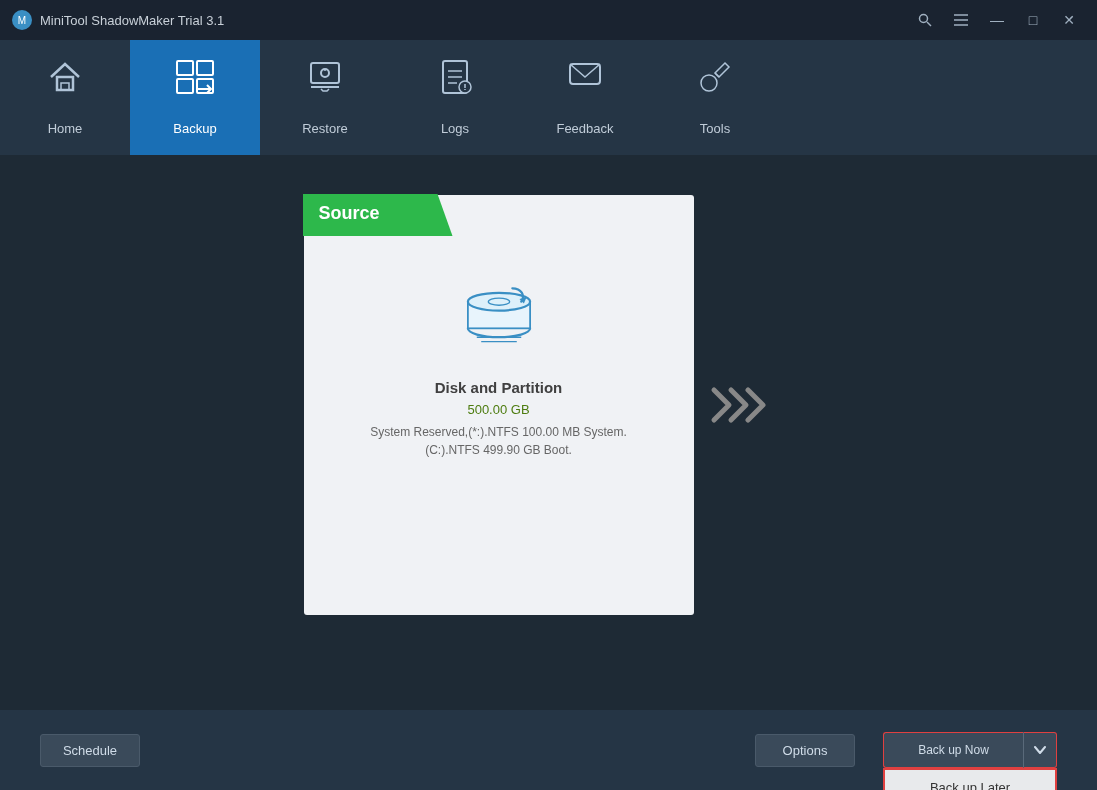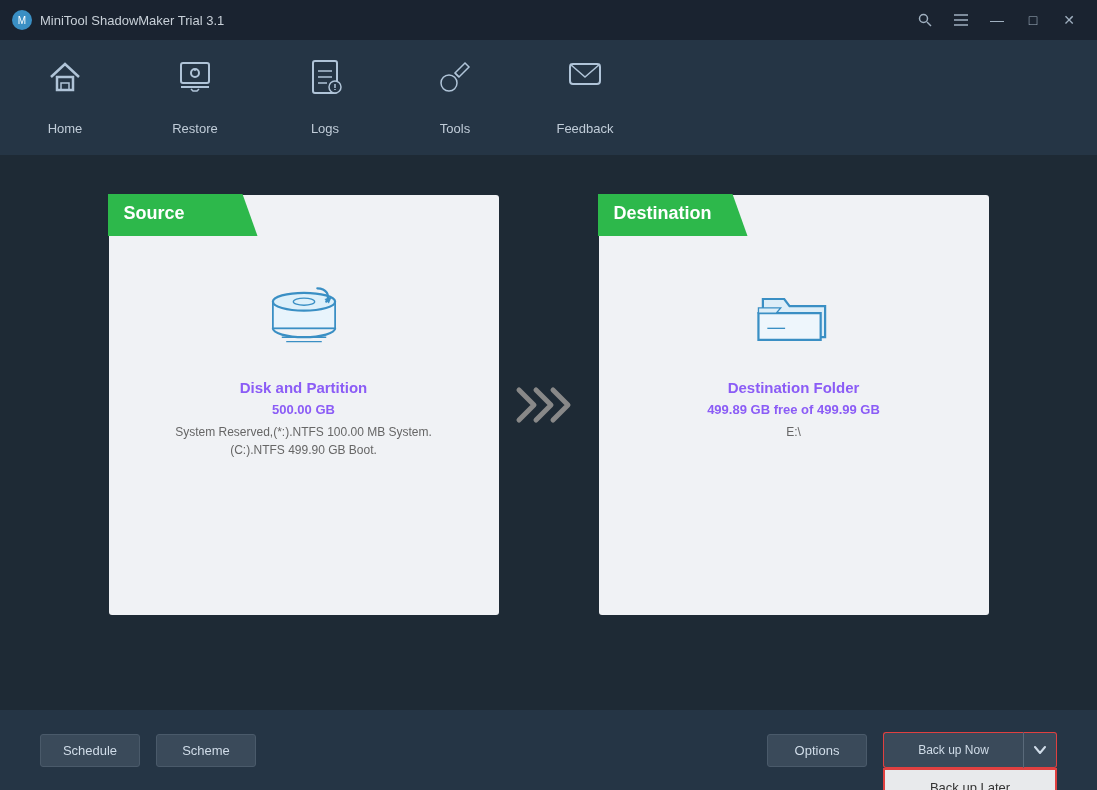--- a/index.html
+++ b/index.html
@@ -138,28 +138,27 @@
       justify-content: center;
     }
 
     .card-info {
       text-align: center;
       padding: 0 20px;
     }
     .card-title {
       font-weight: bold;
       font-size: 15px;
-      color: #8b5cf6;
+      color: #404040;
       margin-bottom: 6px;
     }
     .card-size {
       font-size: 13px;
-      color: #8b5cf6;
+      color: #4d7c0f;
       margin-bottom: 6px;
-      font-weight: bold;
     }
     .card-details {
       font-size: 12px;
       color: #666;
       line-height: 1.5;
       text-align: center;
     }
 
     .arrow-area {
       width: 100px;
@@ -203,21 +202,21 @@
       padding: 8px 12px;
       font-size: 13px;
       cursor: pointer;
       border-radius: 3px;
       min-width: 100px;
     }
 
     .bottom-right {
       display: flex;
       align-items: center;
-      gap: 16px;
+      gap: 28px;
     }
 
     .backup-now-group {
       display: flex;
       position: relative;
     }
 
     .btn-backup-now {
       background: #3a4a5a;
       color: #d0dce8;
@@ -303,20 +302,33 @@
     <div class="nav-icon">
       <svg width="36" height="36" viewBox="0 0 36 36" fill="none">
         <polyline points="4,18 18,5 32,18" stroke="#b0c4d8" stroke-width="2.5" fill="none"></polyline>
         <rect x="10" y="18" width="16" height="13" stroke="#b0c4d8" stroke-width="2.5" fill="none"></rect>
         <rect x="14" y="24" width="8" height="7" stroke="#b0c4d8" stroke-width="1.5" fill="none"></rect>
       </svg>
     </div>
     <span class="nav-label">Home</span>
   </div>
 
+  <div class="nav-item active">
+    <div class="nav-icon">
+      <svg width="40" height="36" viewBox="0 0 40 36" fill="none">
+        <rect x="2" y="2" width="16" height="14" rx="1" stroke="white" stroke-width="2" fill="none"></rect>
+        <rect x="22" y="2" width="16" height="14" rx="1" stroke="white" stroke-width="2" fill="none"></rect>
+        <rect x="2" y="20" width="16" height="14" rx="1" stroke="white" stroke-width="2" fill="none"></rect>
+        <rect x="22" y="20" width="16" height="14" rx="1" stroke="white" stroke-width="2" fill="none"></rect>
+        <path d="M32 26 L36 30 L32 34" stroke="white" stroke-width="2" fill="none"></path>
+        <path d="M22 30 L35 30" stroke="white" stroke-width="2"></path>
+      </svg>
+    </div>
+    <span class="nav-label">Backup</span>
+  </div>
 
 
   <div class="nav-item">
     <div class="nav-icon">
       <svg width="36" height="36" viewBox="0 0 36 36" fill="none">
         <rect x="4" y="4" width="28" height="20" rx="2" stroke="#b0c4d8" stroke-width="2" fill="none"></rect>
         <circle cx="18" cy="14" r="4" stroke="#b0c4d8" stroke-width="2" fill="none"></circle>
         <path d="M18 10 L18 12" stroke="#b0c4d8" stroke-width="1.5"></path>
         <line x1="4" y1="28" x2="32" y2="28" stroke="#b0c4d8" stroke-width="2"></line>
         <path d="M14 30 L16 32 L20 32 L22 30" stroke="#b0c4d8" stroke-width="1.5" fill="none"></path>
@@ -337,36 +349,36 @@
         <line x1="28" y1="25" x2="28" y2="29" stroke="#b0c4d8" stroke-width="1.5"></line>
         <line x1="28" y1="30" x2="28" y2="31" stroke="#b0c4d8" stroke-width="1.5"></line>
       </svg>
     </div>
     <span class="nav-label">Logs</span>
   </div>
 
   <div class="nav-item">
     <div class="nav-icon">
       <svg width="36" height="36" viewBox="0 0 36 36" fill="none">
+        <rect x="3" y="5" width="30" height="20" rx="3" stroke="#b0c4d8" stroke-width="2" fill="none"></rect>
+        <polyline points="3,5 18,18 33,5" stroke="#b0c4d8" stroke-width="1.5" fill="none"></polyline>
+      </svg>
+    </div>
+    <span class="nav-label">Feedback</span>
+  </div>
+
+  <div class="nav-item">
+    <div class="nav-icon">
+      <svg width="36" height="36" viewBox="0 0 36 36" fill="none">
         <path d="M28 4 L32 8 L22 18 L18 14 Z" stroke="#b0c4d8" stroke-width="1.5" fill="none"></path>
         <circle cx="12" cy="24" r="8" stroke="#b0c4d8" stroke-width="1.5" fill="none"></circle>
         <line x1="18" y1="14" x2="22" y2="18" stroke="#b0c4d8" stroke-width="1.5"></line>
       </svg>
     </div>
     <span class="nav-label">Tools</span>
-  </div>
-
-  <div class="nav-item">
-    <div class="nav-icon">
-      <svg width="36" height="36" viewBox="0 0 36 36" fill="none">
-        <rect x="3" y="5" width="30" height="20" rx="3" stroke="#b0c4d8" stroke-width="2" fill="none"></rect>
-        <polyline points="3,5 18,18 33,5" stroke="#b0c4d8" stroke-width="1.5" fill="none"></polyline>
-      </svg>
-    </div>
-    <span class="nav-label">Feedback</span>
   </div>
 </div>
 
 <div class="main-content">
   <div class="backup-row">
 
     <div class="backup-card">
       <div class="card-header">Source</div>
       <div class="card-icon-area">
         <div class="icon-disk">
@@ -398,50 +410,27 @@
     <div class="arrow-area">
       <div class="chevrons">
         <svg width="70" height="40" viewBox="0 0 70 40" fill="none">
           <polyline points="5,5 20,20 5,35" stroke="#888" stroke-width="5" fill="none" stroke-linejoin="round" stroke-linecap="round"></polyline>
           <polyline points="22,5 37,20 22,35" stroke="#888" stroke-width="5" fill="none" stroke-linejoin="round" stroke-linecap="round"></polyline>
           <polyline points="39,5 54,20 39,35" stroke="#888" stroke-width="5" fill="none" stroke-linejoin="round" stroke-linecap="round"></polyline>
         </svg>
       </div>
     </div>
 
-    <div class="backup-card">
-      <div class="card-header">Destination</div>
-      <div class="card-icon-area">
-        <div class="icon-folder">
-          <svg width="90" height="80" viewBox="0 0 90 80" fill="none">
-
-            <path d="M10 30 L10 65 L80 65 L80 30 L40 30 L34 22 L10 22 Z" fill="#ddeef8" stroke="#3a8fc4" stroke-width="2.5"></path>
-
-            <path d="M5 38 L5 68 L75 68 L75 38 L5 38 Z" fill="#eef6fc" stroke="#3a8fc4" stroke-width="2.5"></path>
-
-            <path d="M5 38 L25 38 L30 32 L5 32 Z" fill="#ddeef8" stroke="#3a8fc4" stroke-width="1.5"></path>
-
-            <line x1="15" y1="55" x2="35" y2="55" stroke="#3a8fc4" stroke-width="1.5"></line>
-          </svg>
-        </div>
-      </div>
-      <div class="card-info">
-        <div class="card-title">Destination Folder</div>
-        <div class="card-size">499.89 GB free of 499.99 GB</div>
-        <div class="card-details">E:\</div>
-      </div>
-    </div>
 
   </div>
 </div>
 
 <div class="bottom-bar">
   <div class="bottom-left">
     <button class="btn-gray">Schedule</button>
-    <button class="btn-gray">Scheme</button>
   </div>
   <div class="bottom-right">
     <button class="btn-gray">Options</button>
     <div class="backup-group-outer">
       <div class="backup-now-group">
         <button class="btn-backup-now">Back up Now</button>
         <button class="btn-dropdown">
           <svg width="12" height="8" viewBox="0 0 12 8" fill="none">
             <polyline points="1,1 6,7 11,1" stroke="#d0dce8" stroke-width="2" fill="none" stroke-linecap="round" stroke-linejoin="round"></polyline>
           </svg>

